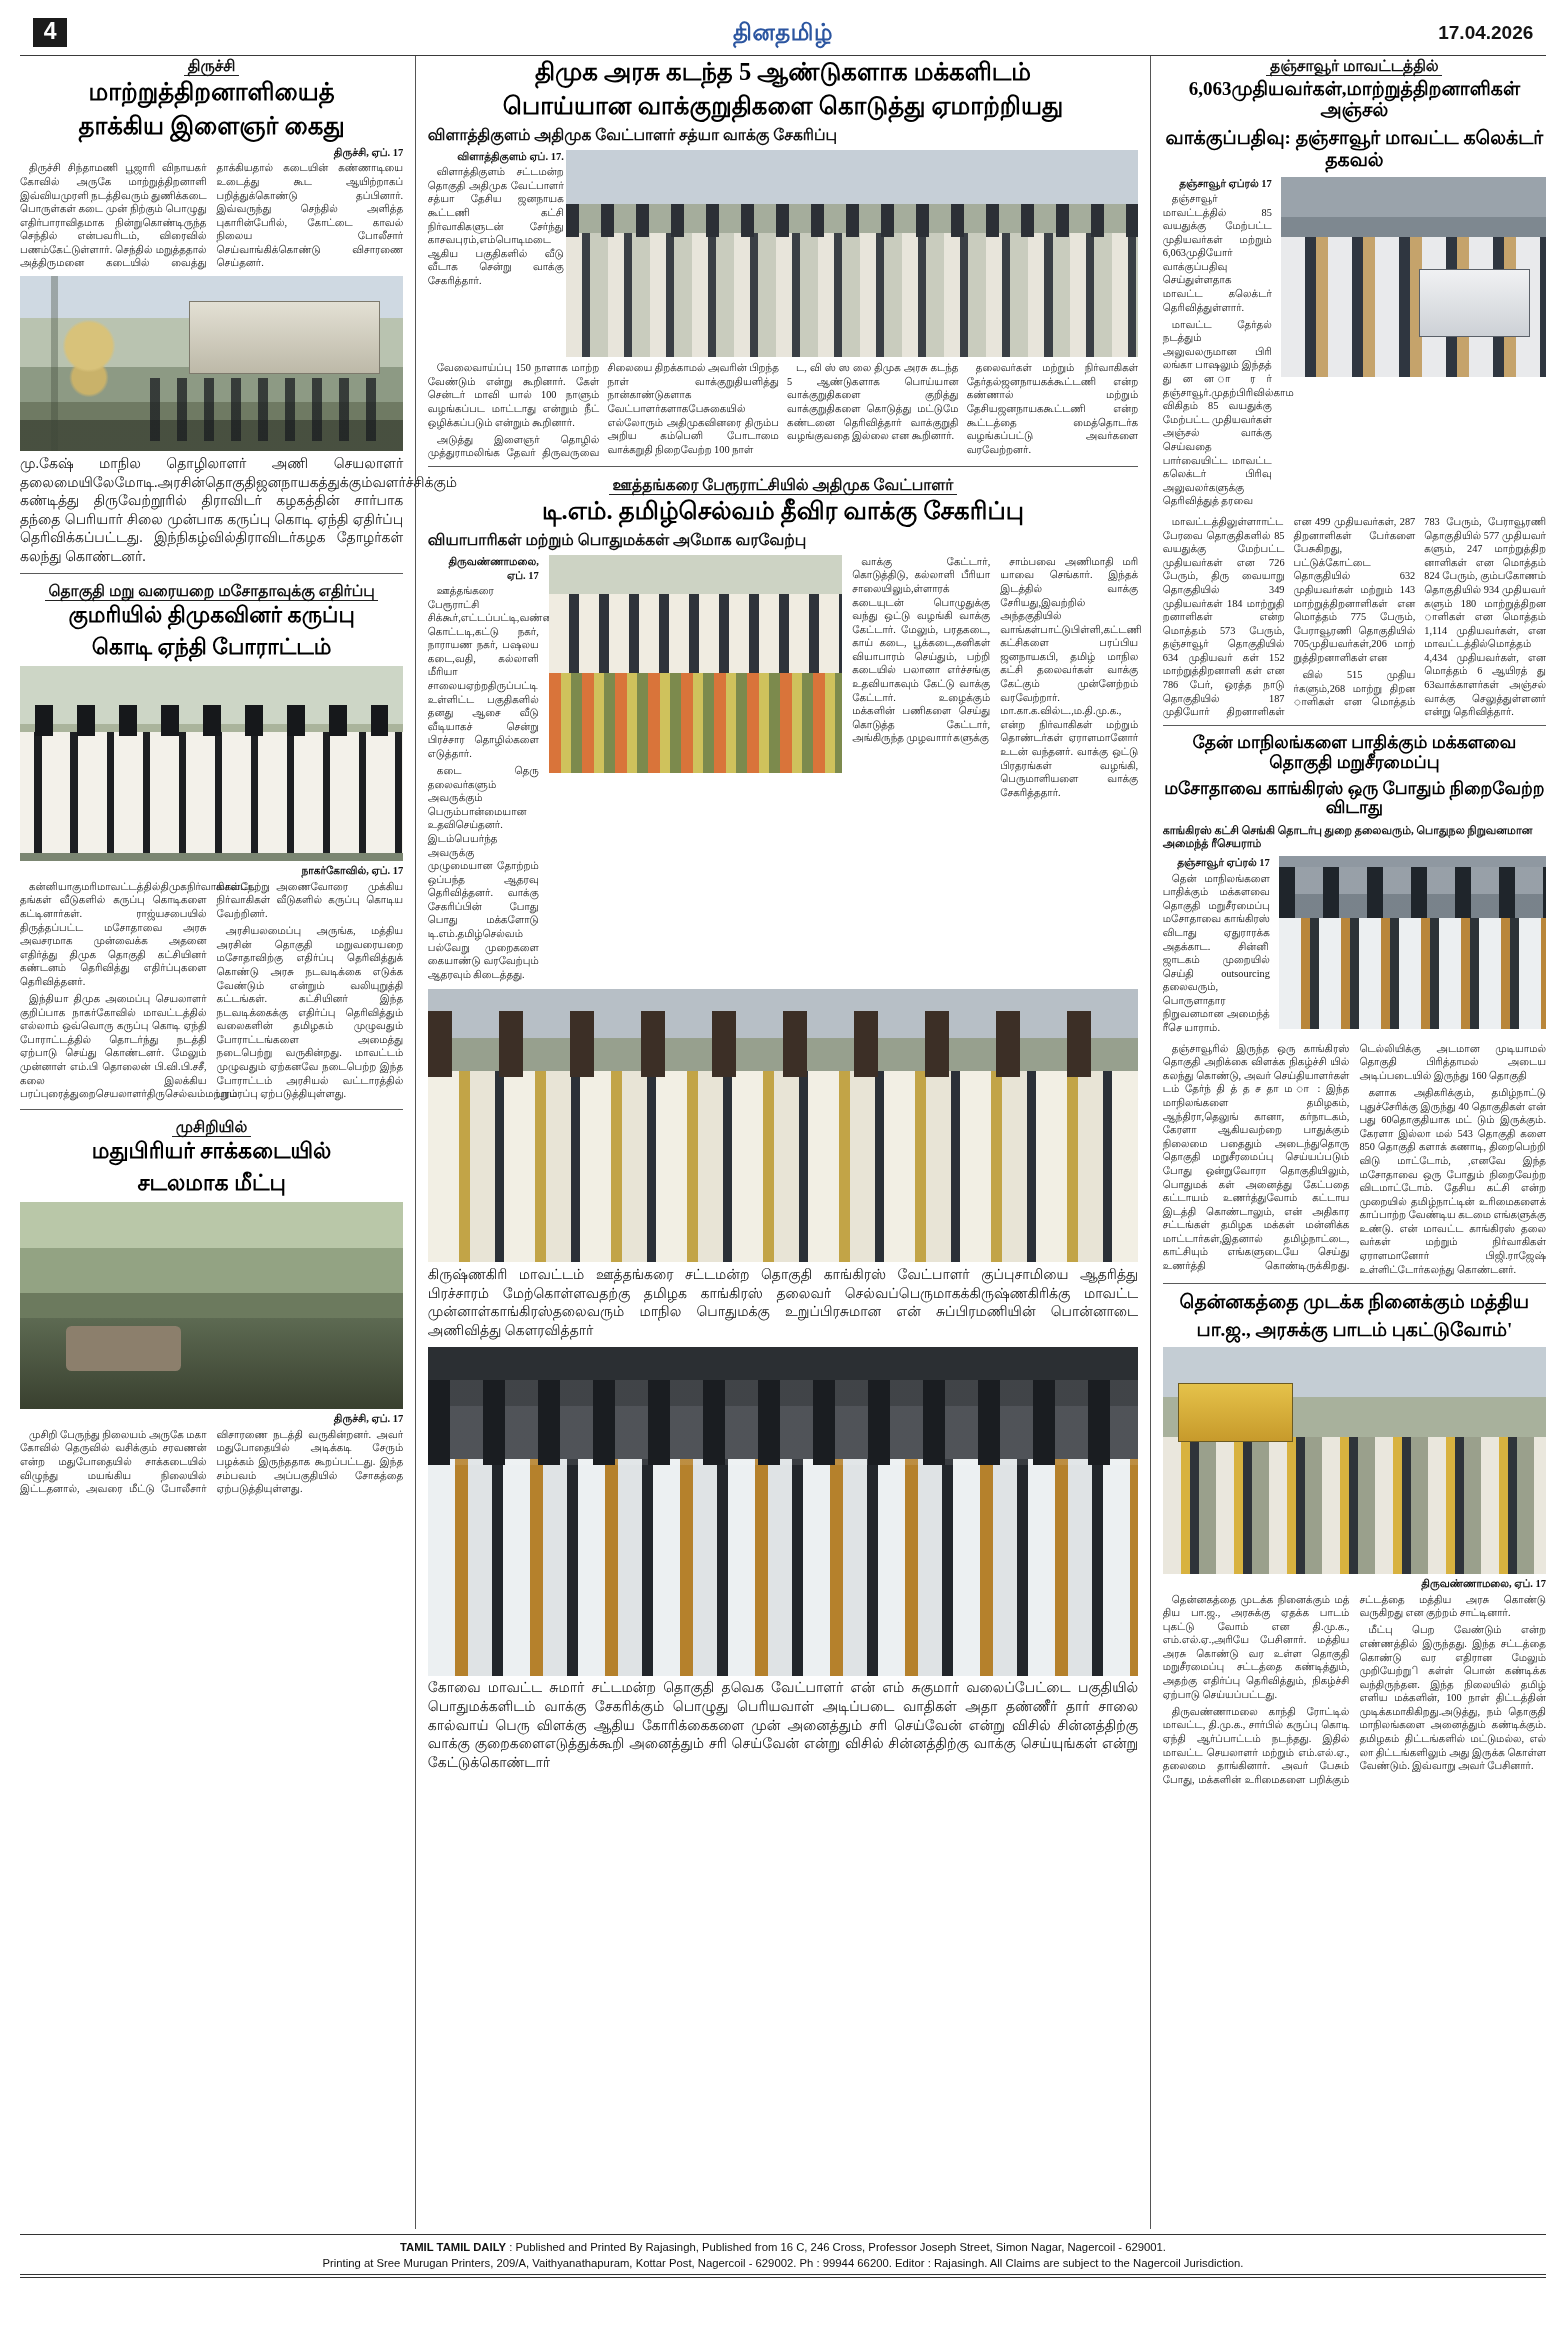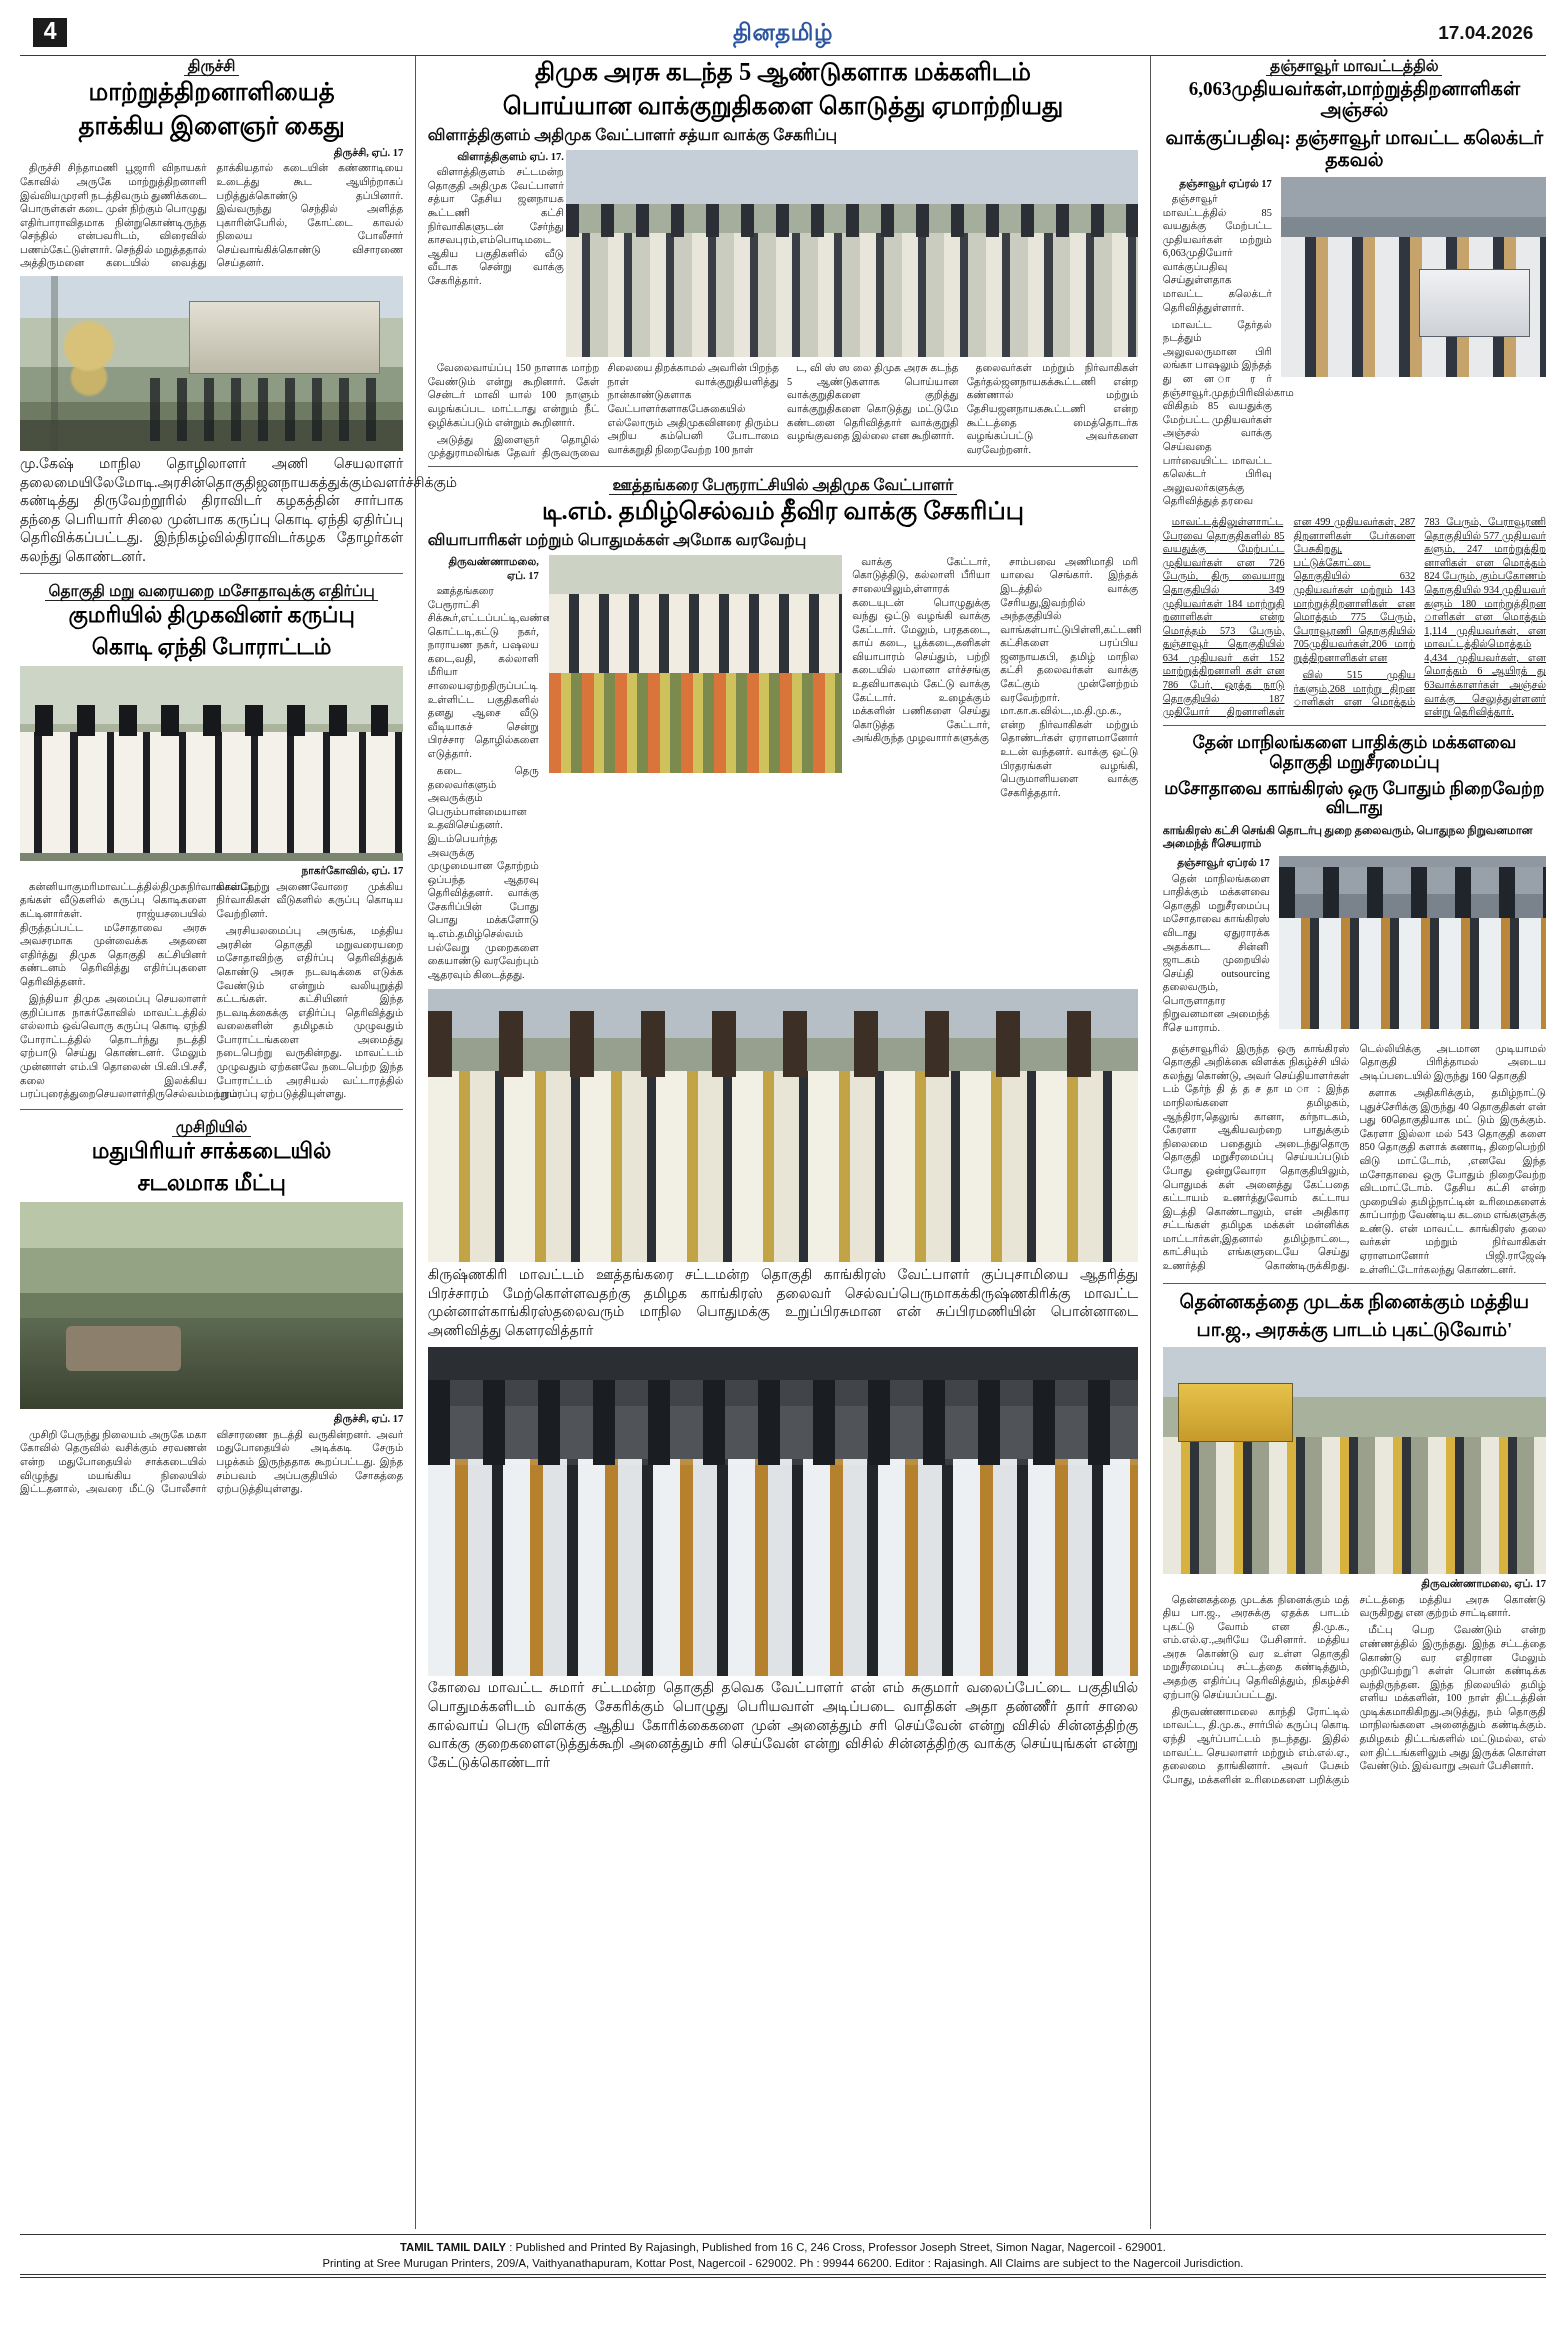--- a/index.html
+++ b/index.html
@@ -264,21 +264,21 @@
             </div>
           </div>
           <div class="photo" style="flex:1;height:200px;background:linear-gradient(#9aa3ab 0 20%,#7e8890 20% 48%,#59616a 48% 100%);">
             <div class="sky" style="position:absolute; left:0; right:0; top:30%; bottom:0;
               background:repeating-linear-gradient(90deg,#e9eaec 0 23.6px,#2f3640 23.6px 35px,#c5a36b 35px 47px);"></div>
             <div class="sky" style="position:absolute; left:52%; right:6%; top:46%; height:34%;
               background:linear-gradient(#f0f1f3,#cdd1d6); border:1.8px solid #5a6068;"></div>
           </div>
         </div>
 
-        <div class="body cols3" style="margin-top:3.6px;text-decoration:underline;">
+        <div class="body cols3" style="margin-top:3.6px;">
           <p>மாவட்டத்திலுள்ளாாட்ட பேரவை தொகுதிகளில் 85 வயதுக்கு மேற்பட்ட முதியவர்கள் என 726 பேரும், திரு வையாறு தொகுதியில் 349 முதியவர்கள் 184 மாற்றுதி றனாளிகள் என்ற மொத்தம் 573 பேரும், தஞ்சாவூர் தொகுதியில் 634 முதியவர் கள் 152 மாற்றுத்திறனாளி கள் என 786 பேர், ஒரத்த நாடு தொகுதியில் 187 முதியோர் திறனாளிகள் என 499 முதியவர்கள், 287 திறனாளிகள் பேர்களை பேசுகிறது, பட்டுக்கோட்டை தொகுதியில் 632 முதியவர்கள் மற்றும் 143 மாற்றுத்திறனாளிகள் என மொத்தம் 775 பேரும், பேராவூரணி தொகுதியில் 705முதியவர்கள்,206 மாற் றுத்திறனாளிகள் என</p>
           <p>வில் 515 முதிய ர்களும்,268 மாற்று திறன ாளிகள் என மொத்தம் 783 பேரும், பேராவூரணி தொகுதியில் 577 முதியவர் களும், 247 மாற்றுத்திற னாளிகள் என மொத்தம் 824 பேரும், கும்பகோணம் தொகுதியில் 934 முதியவர் களும் 180 மாற்றுத்திறன ாளிகள் என மொத்தம் 1,114 முதியவர்கள், என மாவட்டத்தில்மொத்தம் 4,434 முதியவர்கள், என மொத்தம் 6 ஆயிரத் து 63வாக்காளர்கள் அஞ்சல் வாக்கு செலுத்துள்ளனர் என்று தெரிவித்தார்.</p>
         </div>
       </div>
 
       <div class="hr"></div>
 
       <div>
         <div class="hl xs">தேன் மாநிலங்களை பாதிக்கும் மக்களவை தொகுதி மறுசீரமைப்பு</div>
         <div class="hl xs">மசோதாவை காங்கிரஸ் ஒரு போதும் நிறைவேற்ற விடாது</div>

